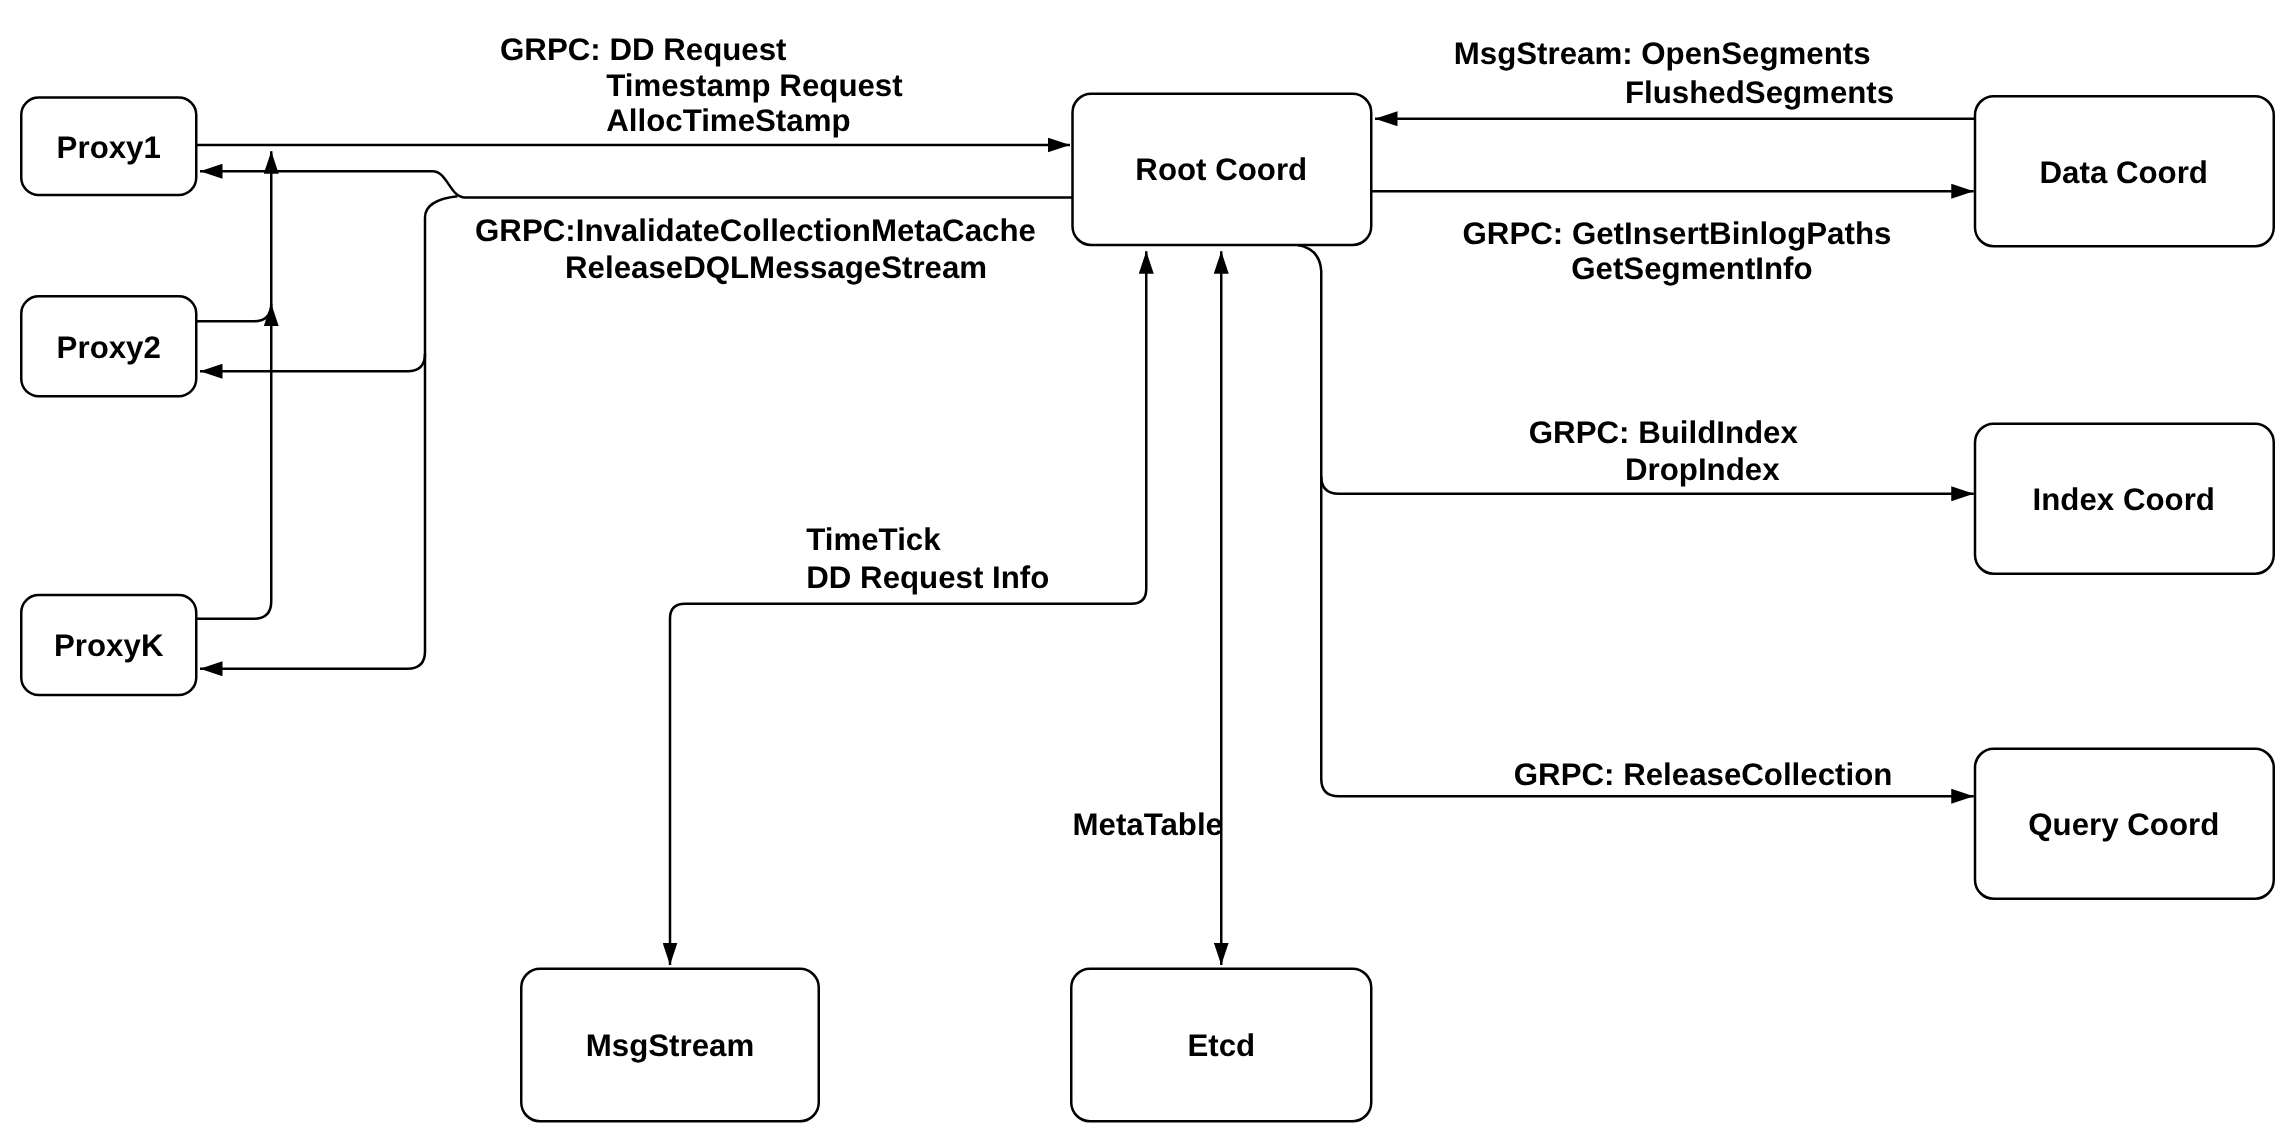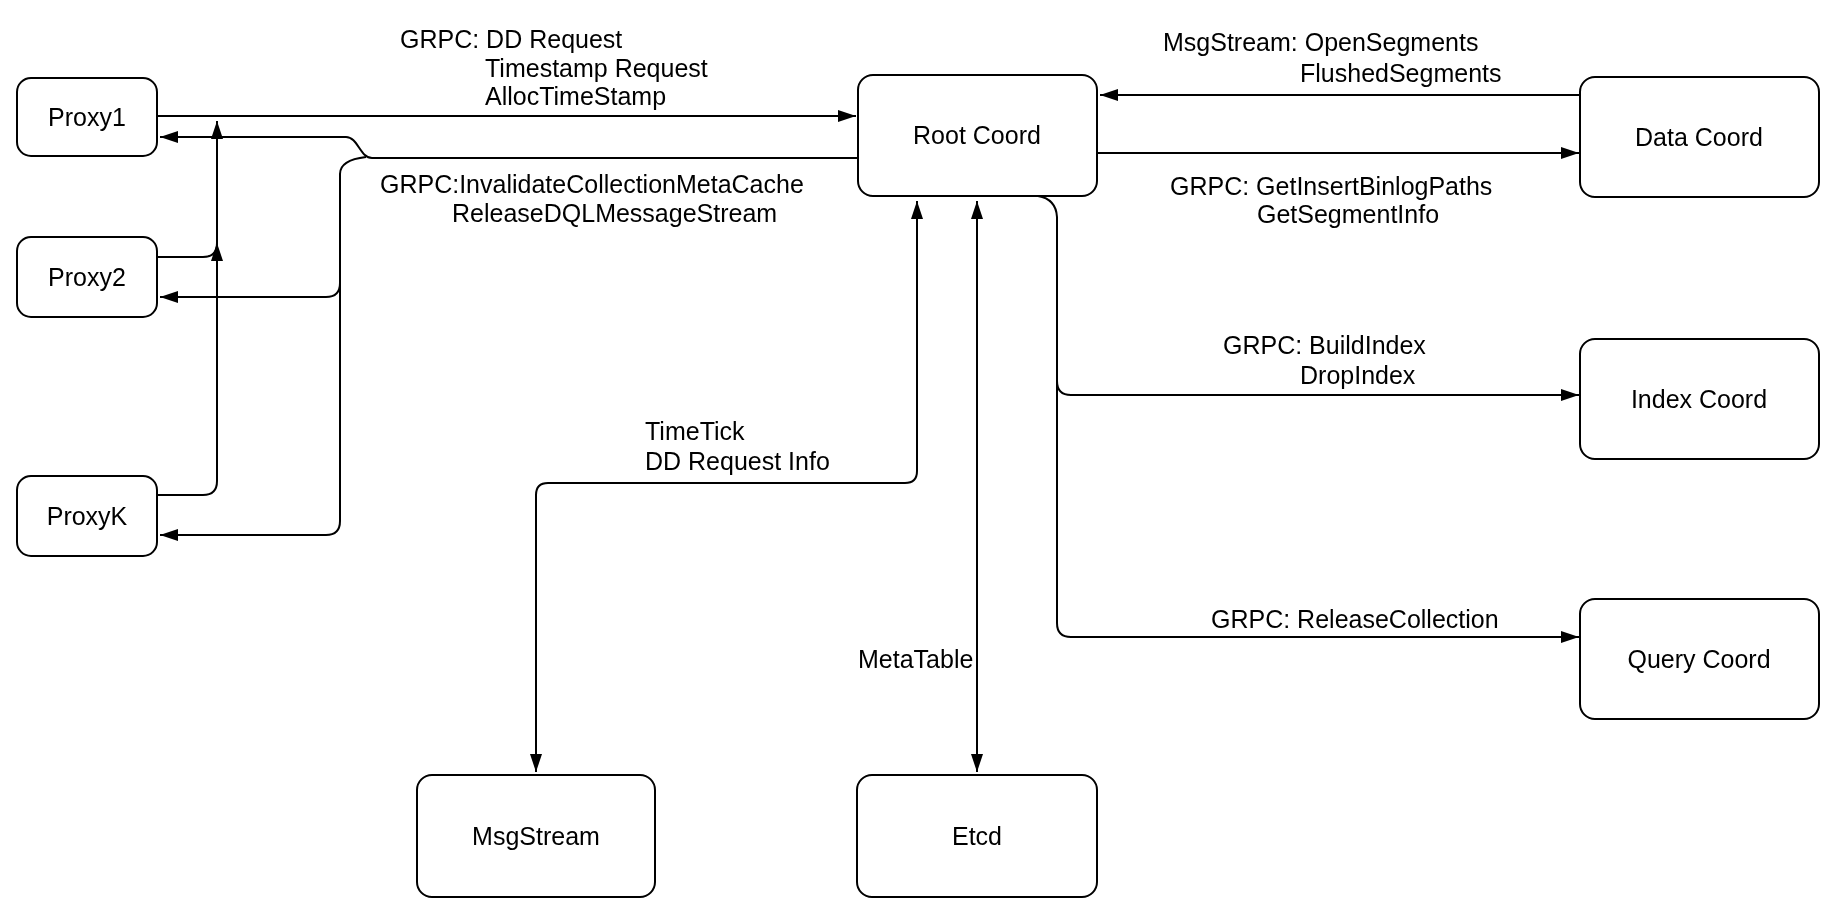--- a/index.html
+++ b/index.html
@@ -6,20 +6,21 @@
     margin: 0;
     padding: 0;
     background: #ffffff;
   }
   .canvas-wrap {
     width: 1834px;
     height: 914px;
     background: #ffffff;
     position: relative;
     overflow: hidden;
+    font-weight: bold;
   }
   svg {
     display: block;
     font-family: "Liberation Sans", sans-serif;
   }
   .node-box {
     fill: #ffffff;
     stroke: #000000;
     stroke-width: 2;
   }

